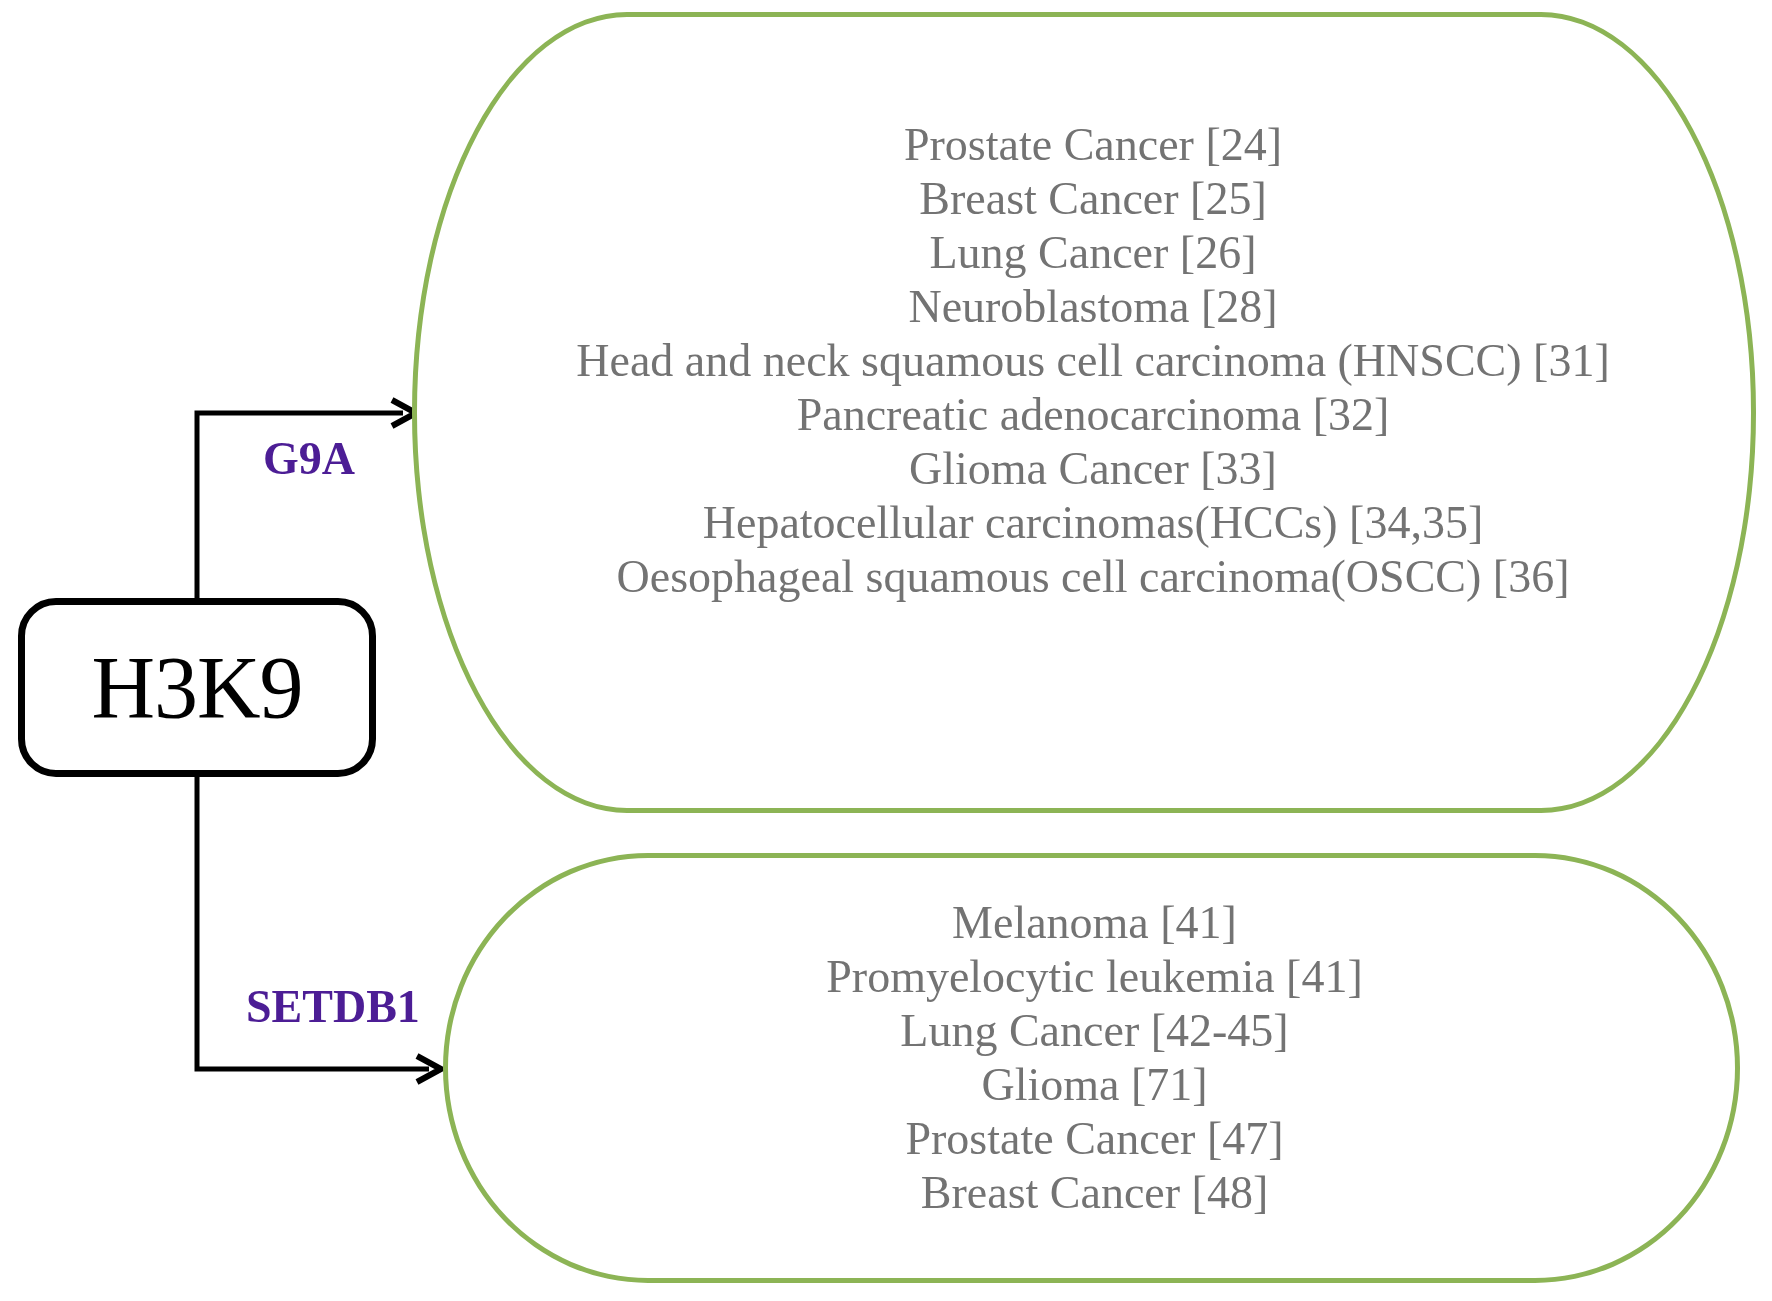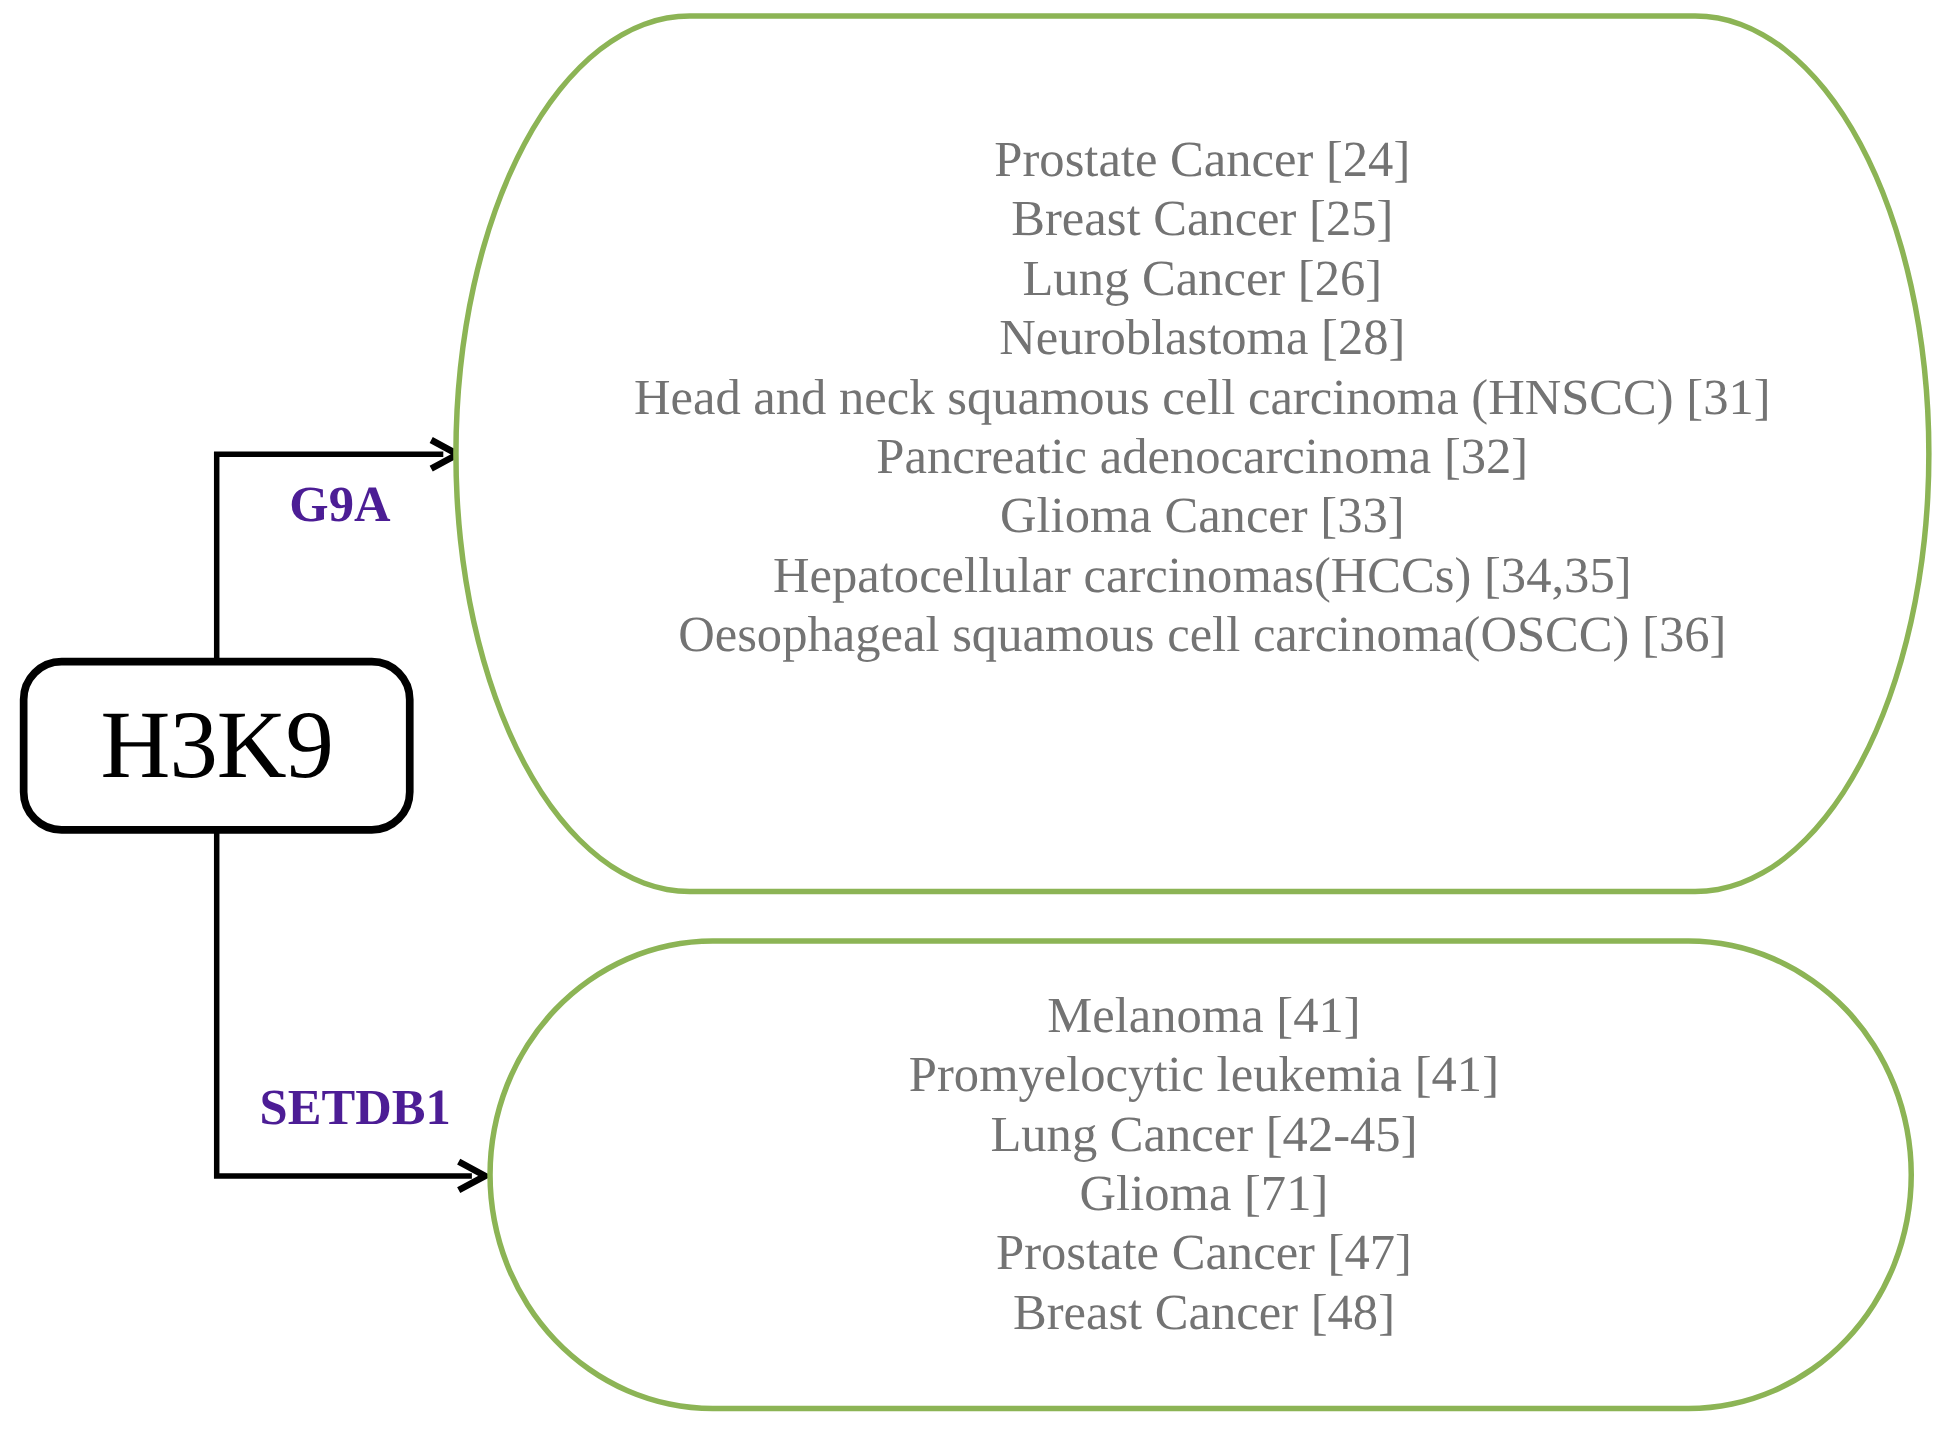--- a/index.html
+++ b/index.html
@@ -5,34 +5,34 @@
   html,body{margin:0;padding:0;background:#ffffff;}
   .canvas{
     position:relative;
     width:1772px;height:1301px;
     background:#ffffff;
     font-family:"Liberation Serif", serif;
     overflow:hidden;
   }
   .arrows{position:absolute;left:0;top:0;width:1772px;height:1301px;}
   .h3k9-box{
-    position:absolute;left:18px;top:598px;width:358px;height:160px;
+    position:absolute;left:18px;top:598px;width:358px;height:179px;
     box-sizing:border-box;
     border:7px solid #000;border-radius:38px;
     background:#ffffff;
     display:flex;align-items:center;justify-content:center;
   }
   .h3k9-box .node-text{
     font-size:88px;line-height:1;color:#000;letter-spacing:-1px;
   }
   .enzyme-label{
     position:absolute;font-weight:bold;font-size:46px;line-height:1;color:#4c1d95;
   }
   .enzyme-label.g9a{left:263px;top:436px;}
-  .enzyme-label.setdb1{left:236px;top:984px;text-align:right;}
+  .enzyme-label.setdb1{left:246px;top:984px;text-align:right;}
   .green-box{
     position:absolute;box-sizing:border-box;
     background:#ffffff;
     border:5px solid #8cb455;
   }
   .green-box.top{
     left:412px;top:12px;width:1344px;height:801px;
     border-radius:215px / 400px;
   }
   .green-box.bottom{

